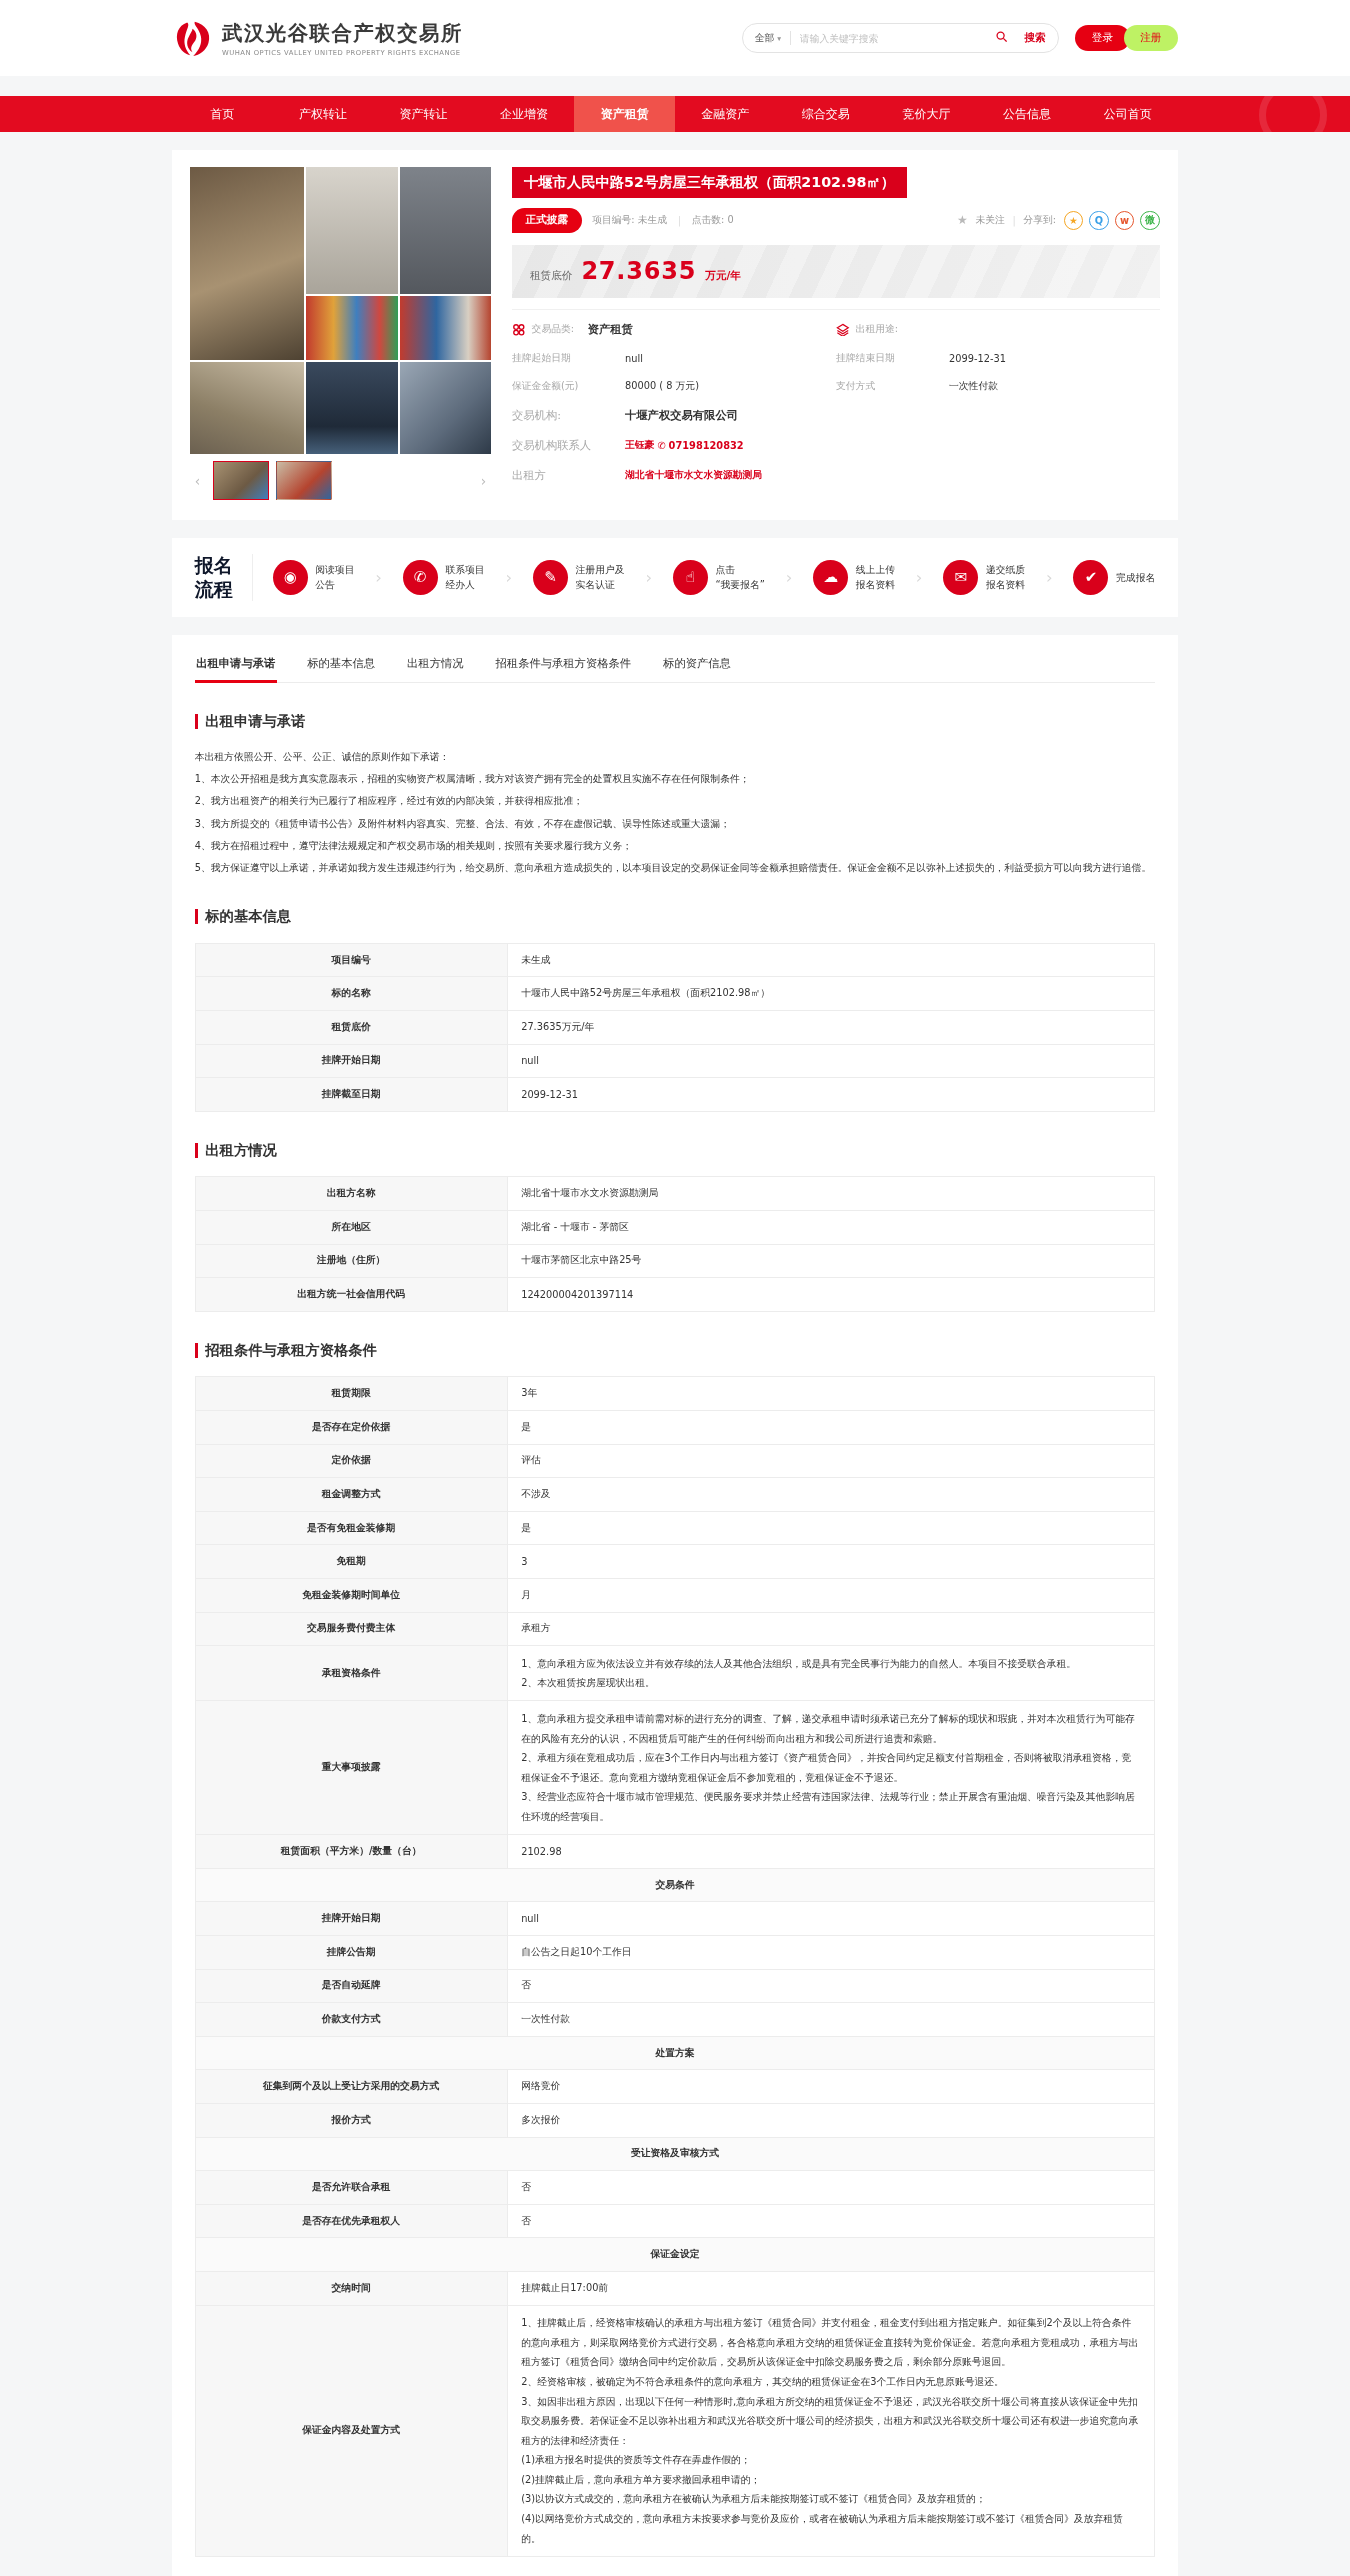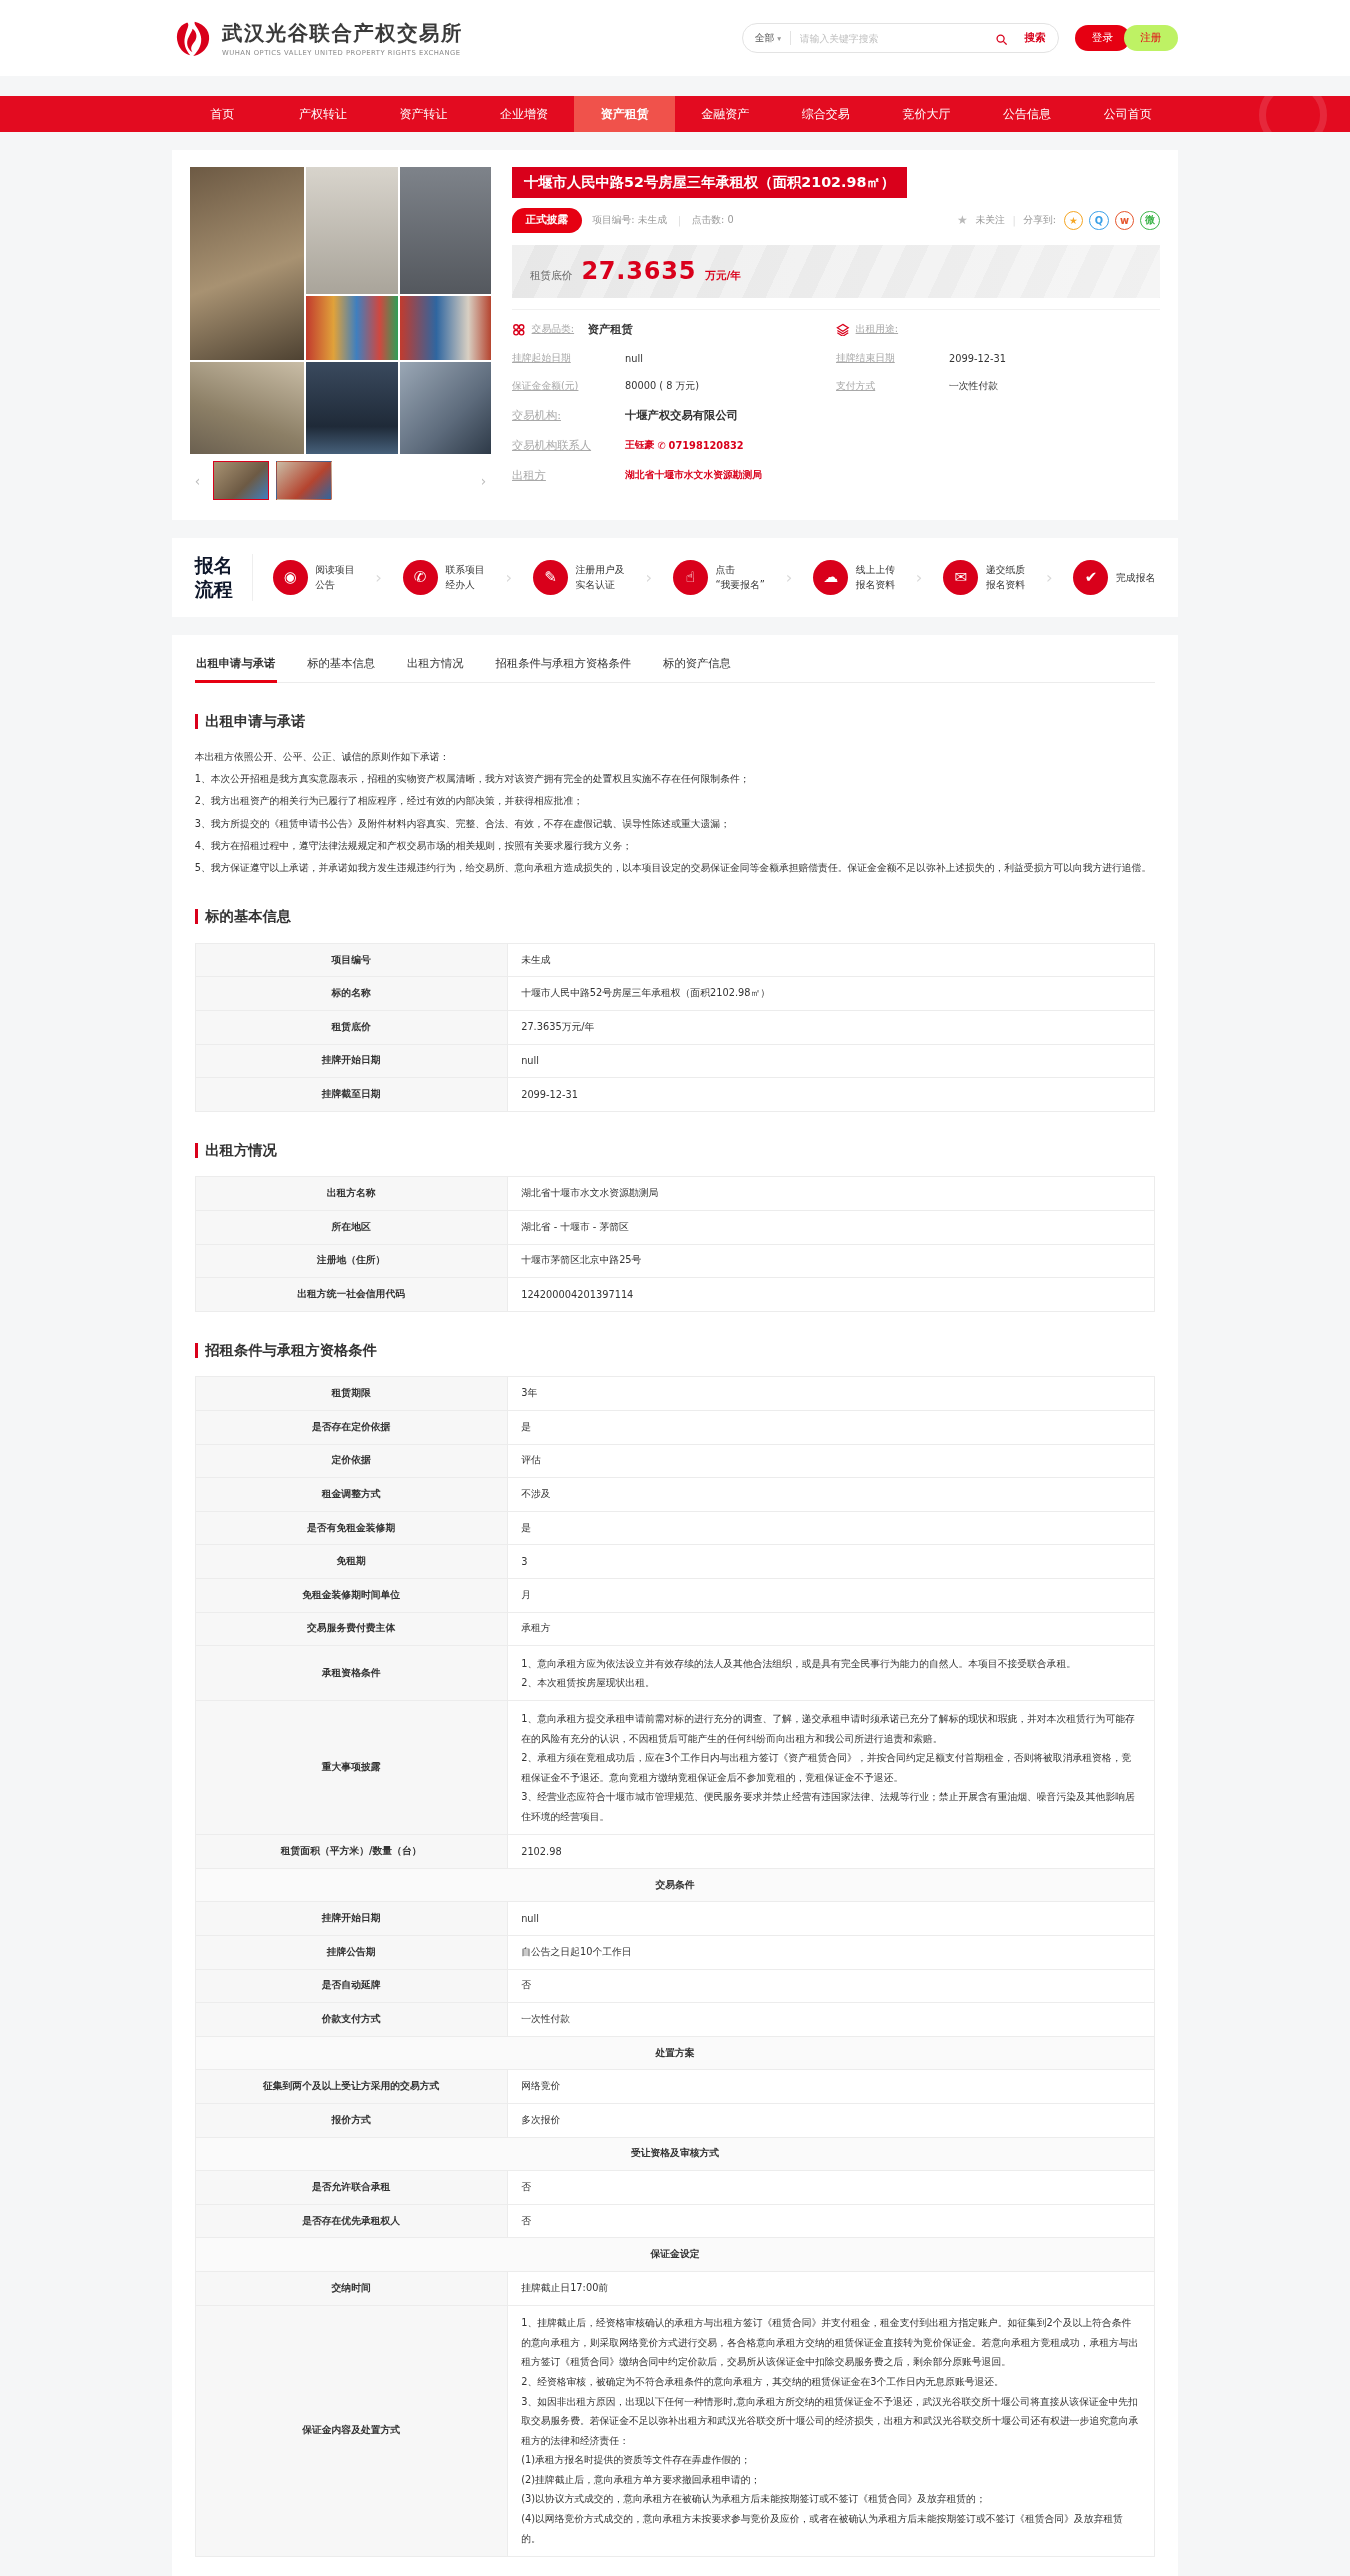--- a/index.html
+++ b/index.html
@@ -14,21 +14,21 @@
   .logo-mark { width:41px; height:41px; }
   .logo-cn { font-size:20.4px; font-weight:bold; color:#3a3a3a; letter-spacing:1.5px; }
   .logo-en { font-size:6.8px; color:#8a8a8a; letter-spacing:0.5px; margin-top:2.3px; }
   .search-wrap { margin-left:auto; display:flex; align-items:center; gap:16.6px; }
   .search-box { display:flex; align-items:center; width:317px; height:30px; border:0.8px solid #e3e3e3; border-radius:15px; background:#fff; padding:0 12px; }
   .search-cat { font-size:9.8px; color:#555; display:flex; align-items:center; gap:3px; cursor:pointer; white-space:nowrap; }
   .search-cat .caret { font-size:7.6px; color:#999; }
   .search-sep { width:0.8px; height:13.6px; background:#e3e3e3; margin:0 9px; }
   .search-input { flex:1; border:none; outline:none; font-size:9.8px; color:#333; font-family:inherit; }
   .search-input::placeholder { color:#c0c0c0; }
-  .search-btn { display:flex; align-items:flex-end; gap:17px; color:#d9001b; font-size:10.6px; font-weight:bold; cursor:pointer; white-space:nowrap; }
+  .search-btn { display:flex; align-items:flex-start; gap:17px; color:#d9001b; font-size:10.6px; font-weight:bold; cursor:pointer; white-space:nowrap; }
   .pill { height:26px; padding:0 16.6px; border-radius:13px; font-size:10.6px; display:flex; align-items:center; cursor:pointer; }
   .pill.login { background:#e60012; color:#fff; }
   .pill.register { background:#bef264; color:#e60012; margin-left:-6px; }
 
   
   .main-nav { background:#e30b20; height:36px; position:relative; overflow:hidden;margin-top:20px; }
   .main-nav .inner { display:flex; height:100%; }
   .nav-item { flex:1; display:flex; align-items:center; justify-content:center; color:#fff; font-size:12px; cursor:pointer; position:relative; z-index:1; }
   .nav-item.active { background:#f0524b; font-weight:bold; }
   .nav-wm { position:absolute; right:22.7px; top:-15px; width:68px; height:68px; border:7.6px solid rgba(255,255,255,.12); border-radius:50%; }
@@ -69,21 +69,21 @@
   .share-ic.weibo { border:1.1px solid #e6562d; color:#e6562d; }
   .share-ic.wechat { border:1.1px solid #3cb54a; color:#3cb54a; }
   .price-strip { margin-top:12px; background:linear-gradient(90deg,#e7e7e7,#f3f3f3 60%,#ededed); padding:12px 18px 13.6px; display:flex; align-items:baseline; gap:9px;
     background-image:repeating-linear-gradient(115deg,rgba(255,255,255,.35) 0 21px,rgba(0,0,0,0) 21px 42px),linear-gradient(90deg,#e7e7e7,#f0f0f0); }
   .price-label { font-size:10.6px; color:#666; }
   .price-value { font-size:24px; font-weight:bold; color:#d9001b; letter-spacing:0.8px; }
   .price-unit { font-size:10.6px; color:#d9001b; font-weight:bold; }
   .fields { margin-top:10.6px; border-top:0.8px solid #f0f0f0; padding-top:12px; }
   .field-grid { display:grid; grid-template-columns:1fr 1fr; row-gap:15px; }
   .field { display:flex; align-items:center; font-size:9.8px; }
-  .field .f-label { color:#a8a8a8; width:113px; flex:none;text-decoration:underline; }
+  .field .f-label { color:#a8a8a8; width:113px; flex:none; }
   .field .f-label.w-auto { width:auto; margin-right:13.6px; }
   .field .f-value { color:#333; }
   .field .f-value.strong { font-weight:bold; font-size:11.3px; }
   .field .f-value.red { color:#d9001b; font-weight:bold; }
   .cat-ic { width:13.6px; height:13.6px; margin-right:6px; flex:none; }
   .full { grid-column:1/3; }
   .phone-glyph { color:#d9001b; margin:0 3px; }
 
   
   .process-card { display:flex; align-items:center; padding:15px 22.7px; }

